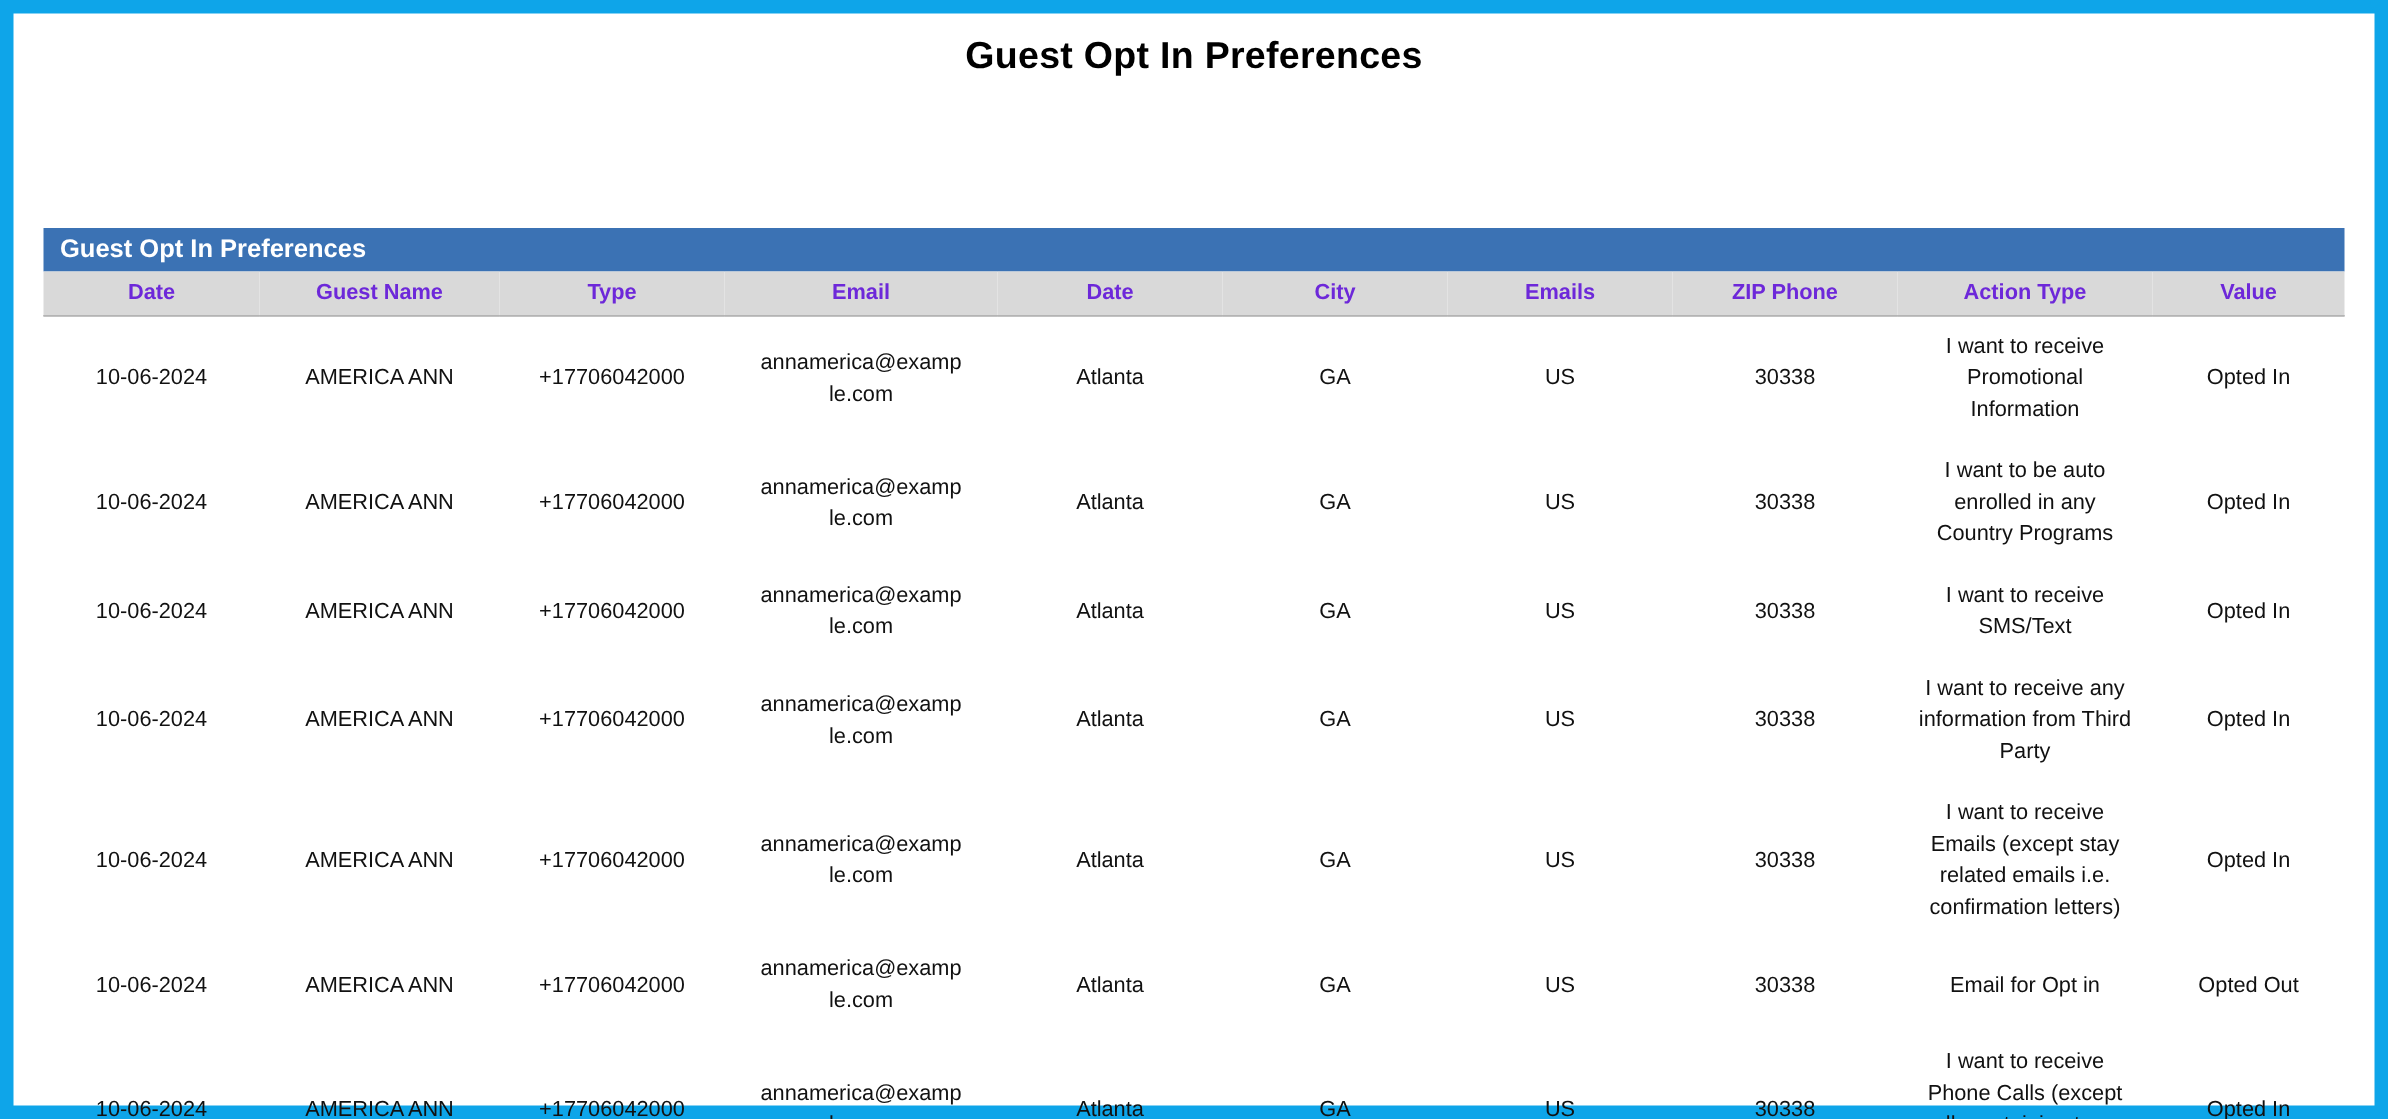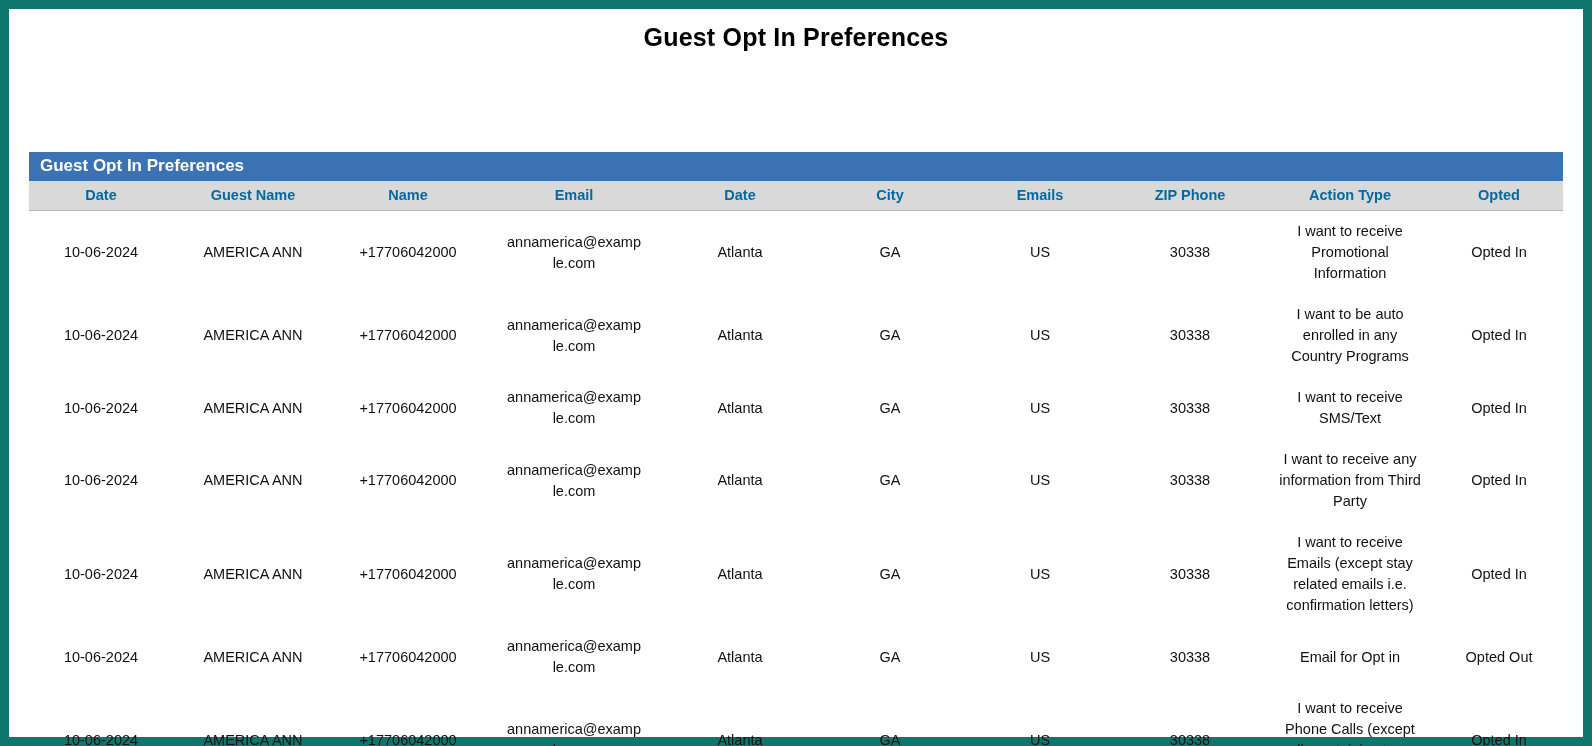--- a/index.html
+++ b/index.html
@@ -10,21 +10,21 @@
   body {
     width: 1592px;
     height: 746px;
     font-family: "Liberation Sans", sans-serif;
     overflow: hidden;
   }
   .page-frame {
     box-sizing: border-box;
     width: 1592px;
     height: 746px;
-    border: 9px solid #0f766e;
+    border: 9px solid #0ea5e9;
     background: #ffffff;
     padding: 0;
     position: relative;
   }
   .doc-title {
     text-align: center;
     font-size: 25px;
     font-weight: bold;
     color: #000000;
     margin-top: 14px;
@@ -45,21 +45,21 @@
     background: #3b72b4;
     color: #ffffff;
     font-weight: bold;
     font-size: 17px;
     padding: 4px 0 5px 11px;
     text-align: left;
     border: none;
   }
   thead.col-head th {
     background: #d9d9d9;
-    color: #0369a1;
+    color: #6d28d9;
     font-size: 14.5px;
     font-weight: bold;
     text-align: center;
     padding: 6px 2px 7px 2px;
     border: none;
     border-bottom: 1px solid #b4b4b4;
   }
   tbody td {
     font-size: 14.5px;
     color: #111111;
@@ -115,28 +115,28 @@
       </colgroup>
       <thead>
         <tr class="band-row">
           <td colspan="10">Guest Opt In Preferences</td>
         </tr>
       </thead>
       <thead class="col-head">
         <tr>
           <th>Date</th>
           <th>Guest Name</th>
-          <th>Name</th>
+          <th>Type</th>
           <th>Email</th>
           <th>Date</th>
           <th>City</th>
           <th>Emails</th>
           <th>ZIP Phone</th>
           <th>Action Type</th>
-          <th>Opted</th>
+          <th>Value</th>
         </tr>
       </thead>
       <tbody>
         <tr>
           <td>10-06-2024</td>
           <td>AMERICA ANN</td>
           <td>+17706042000</td>
           <td class="email-cell">annamerica@example.com</td>
           <td>Atlanta</td>
           <td>GA</td>

